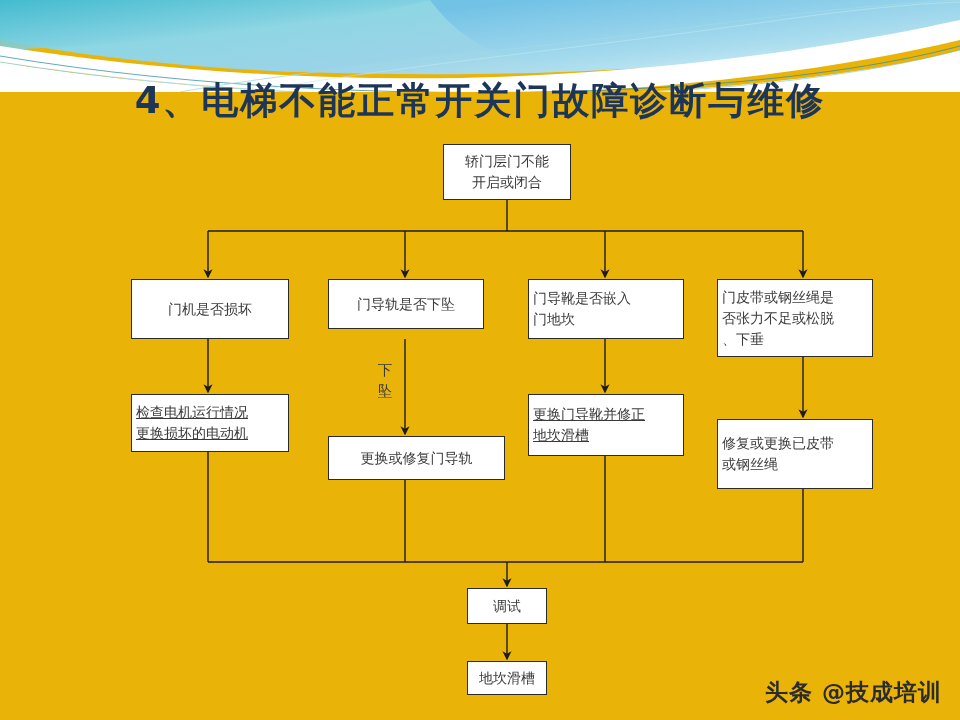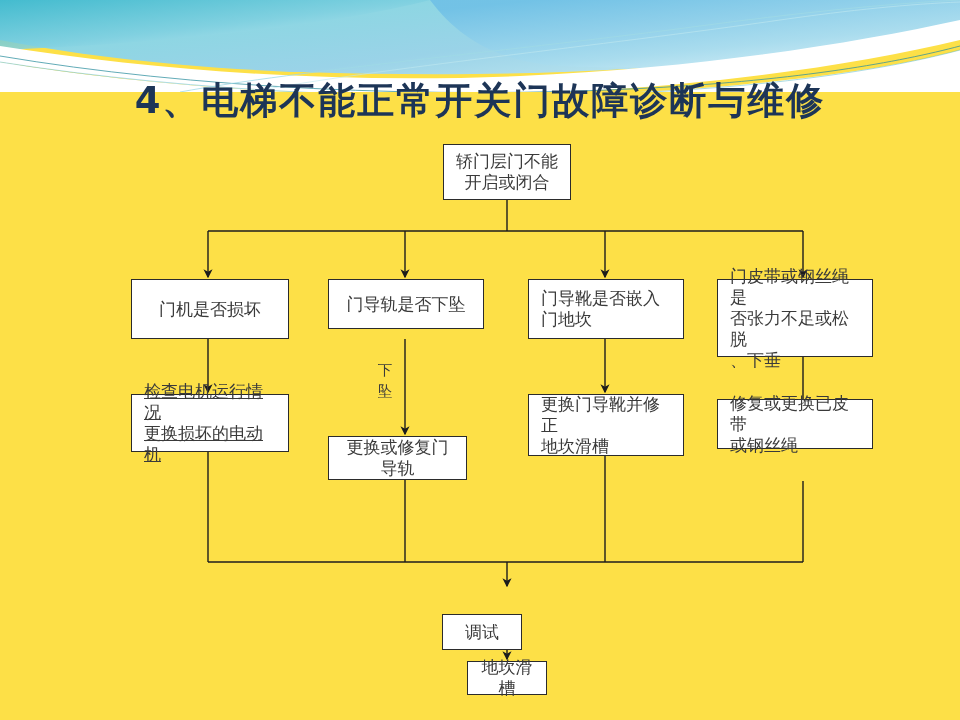--- a/index.html
+++ b/index.html
@@ -11,21 +11,21 @@
     height: 720px;
     background: #ffffff;
     font-family: "Liberation Sans", "DejaVu Sans", sans-serif;
     overflow: hidden;
     position: relative;
   }
   #slide {
     position: relative;
     width: 960px;
     height: 720px;
-    background: #fde047;
+    background: #eab308;
     overflow: hidden;
   }
   #header-band {
     position: absolute;
     left: 0; top: 0;
     width: 960px;
     height: 92px;
     overflow: hidden;
   }
   #header-band svg { display: block; }
@@ -52,26 +52,26 @@
     height: 720px;
   }
 
   .node {
     position: absolute;
     box-sizing: border-box;
     border: 1px solid #2b2b2b;
     background: #ffffff;
     color: #3a3a3a;
     font-family: "DejaVu Sans", "Liberation Sans", sans-serif;
-    font-size: 17px;
+    font-size: 14px;
     line-height: 21px;
     display: flex;
     align-items: center;
     justify-content: flex-start;
-    padding: 3px 12px;
+    padding: 3px 4px;
     white-space: pre-line;
   }
   .node.center { justify-content: center; text-align: center; }
 
   .edge-label {
     position: absolute;
     font-family: "DejaVu Sans", "Liberation Sans", sans-serif;
     font-size: 14.5px;
     line-height: 21px;
     color: #3a3a3a;
@@ -179,29 +179,30 @@
   <div class="node" style="left:528px; top:279px; width:156px; height:60px;">门导靴是否嵌入
 门地坎</div>
 
   <div class="node" style="left:717px; top:279px; width:156px; height:78px;">门皮带或钢丝绳是
 否张力不足或松脱
 、下垂</div>
 
   <div class="node" style="left:131px; top:394px; width:158px; height:58px;text-decoration:underline;">检查电机运行情况
 更换损坏的电动机</div>
 
-  <div class="node center" style="left:328px; top:436px; width:139px; height:44px;">更换或修复门导轨</div>
-
-  <div class="node" style="left:528px; top:394px; width:156px; height:62px;">更换门导靴并修正
+  <div class="node center" style="left:328px; top:436px; width:177px; height:44px;">更换或修复门导轨</div>
+
+  <div class="node" style="left:528px; top:394px; width:156px; height:62px;text-decoration:underline;">更换门导靴并修正
 地坎滑槽</div>
 
-  <div class="node" style="left:717px; top:399px; width:156px; height:50px;">修复或更换已皮带
+  <div class="node" style="left:717px; top:419px; width:156px; height:70px;">修复或更换已皮带
 或钢丝绳</div>
 
-  <div class="node center" style="left:442px; top:588px; width:80px; height:36px;margin-top:26px;">调试</div>
+  <div class="node center" style="left:467px; top:588px; width:80px; height:36px;">调试</div>
 
   <div class="node center" style="left:467px; top:661px; width:80px; height:34px;">地坎滑槽</div>
 
   <div class="edge-label" style="left:374px; top:360px; width:22px;">下
 坠</div>
 
+  <div id="watermark">头条 @技成培训</div>
 
 </div>
 
 </body></html>

